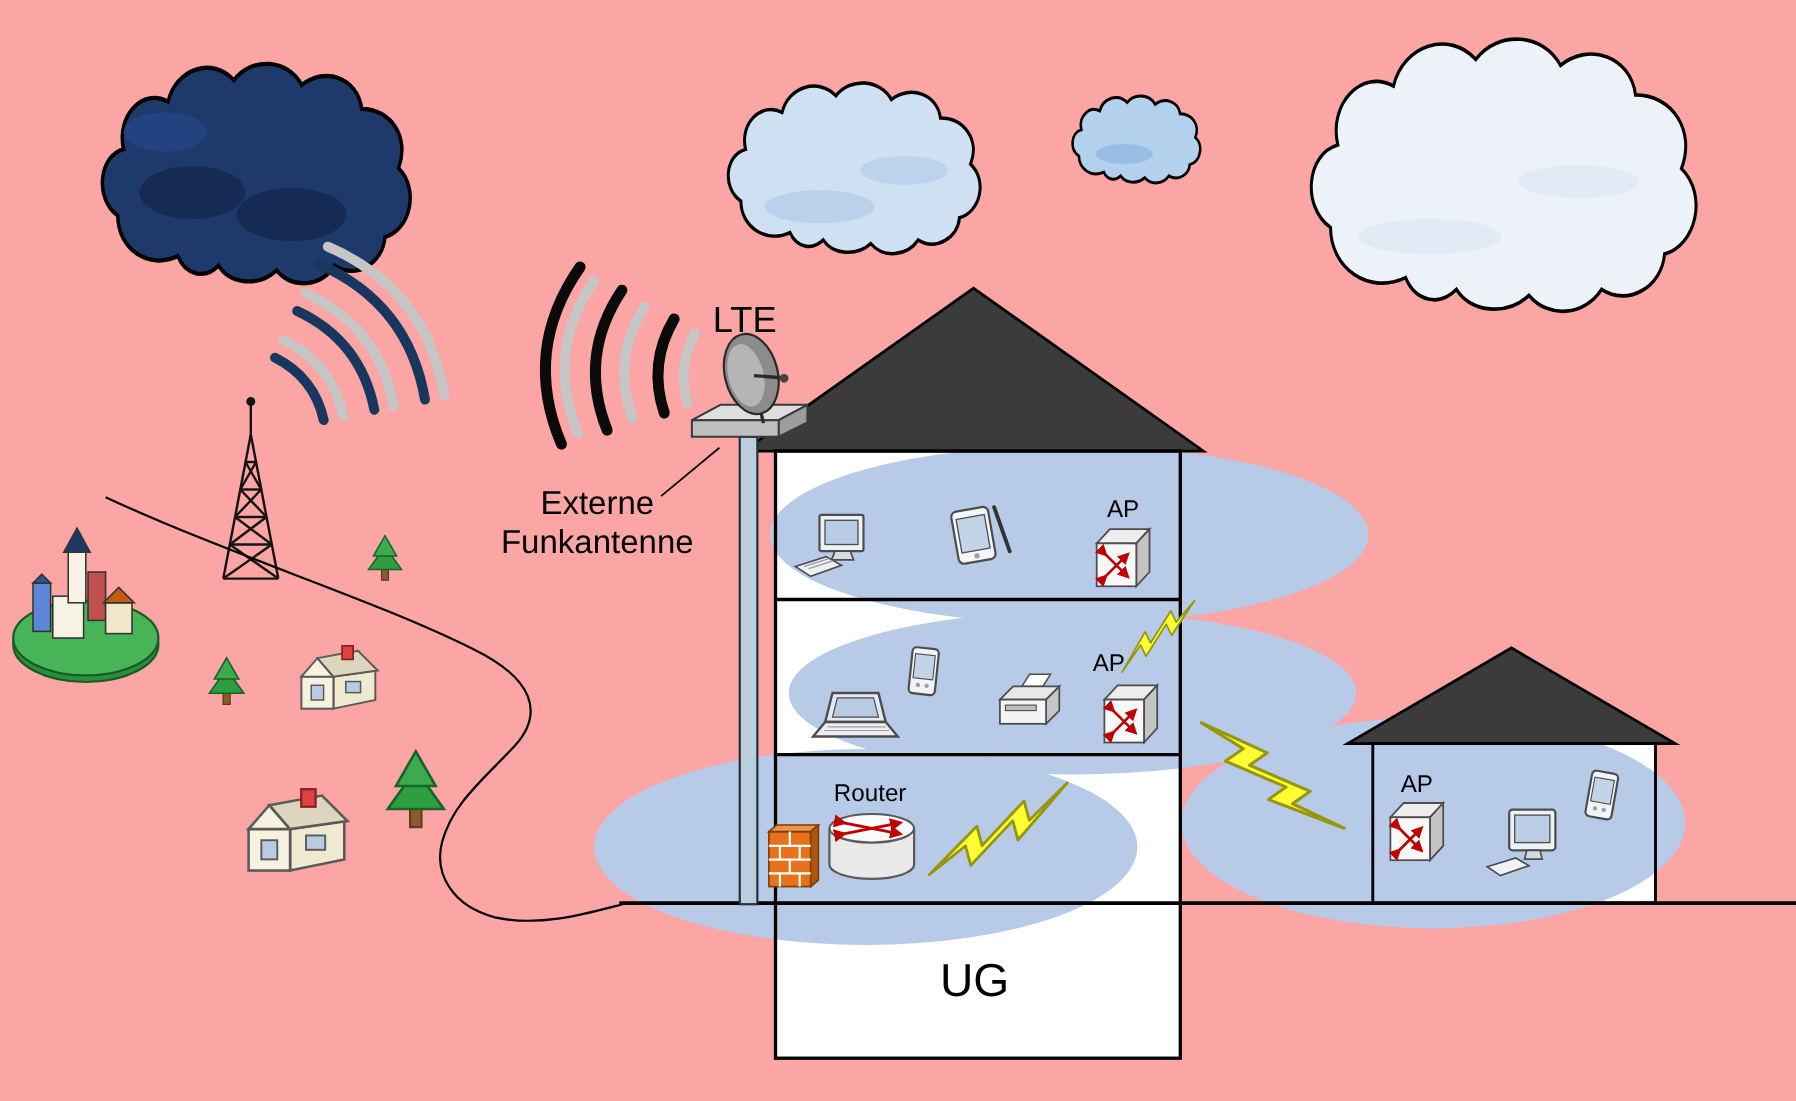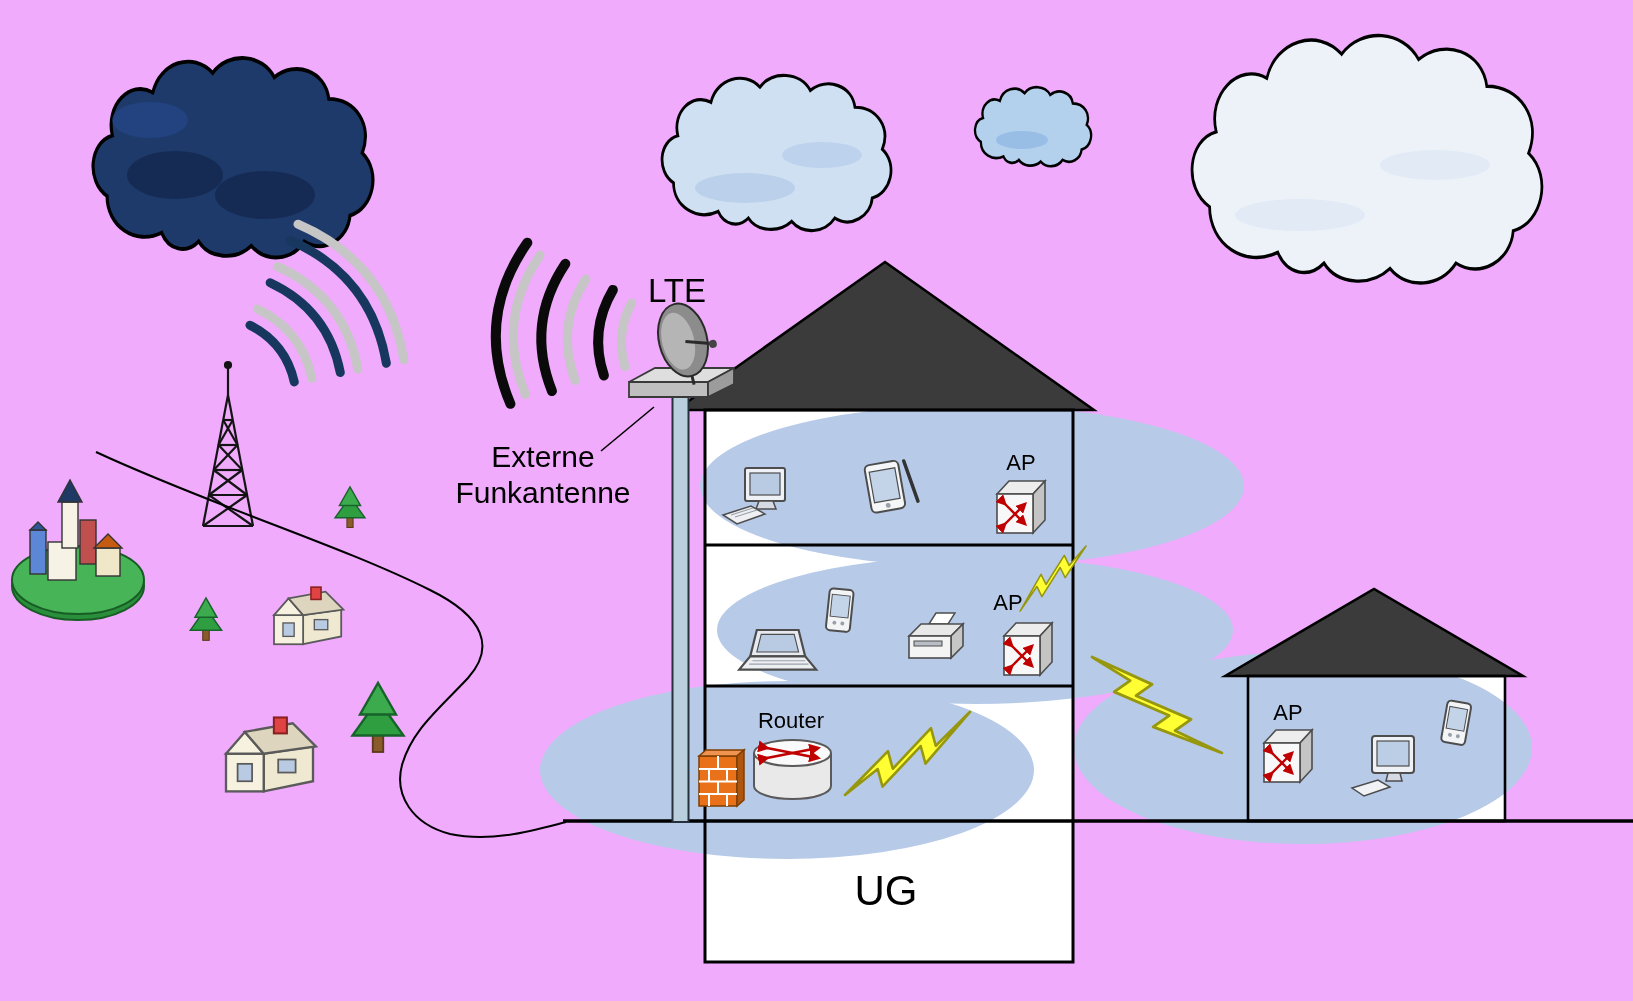--- a/index.html
+++ b/index.html
@@ -1,16 +1,16 @@
 <!DOCTYPE html>
 <html><head>
 <meta charset="utf-8">
 <style>
   html,body{margin:0;padding:0;background:#ffffff;}
-  #stage{position:relative;width:1633px;height:1001px;background:#f0abfc;overflow:hidden;}
+  #stage{position:relative;width:1633px;height:1001px;background:#fca5a5;overflow:hidden;}
   svg text{font-family:"Liberation Sans", sans-serif;fill:#000;}
   .t-lte{font-size:33px;}
   .t-caption{font-size:30px;}
   .t-small{font-size:22px;}
   .t-ug{font-size:42px;}
 </style>
 </head>
 <body>
 
 <div id="stage">

